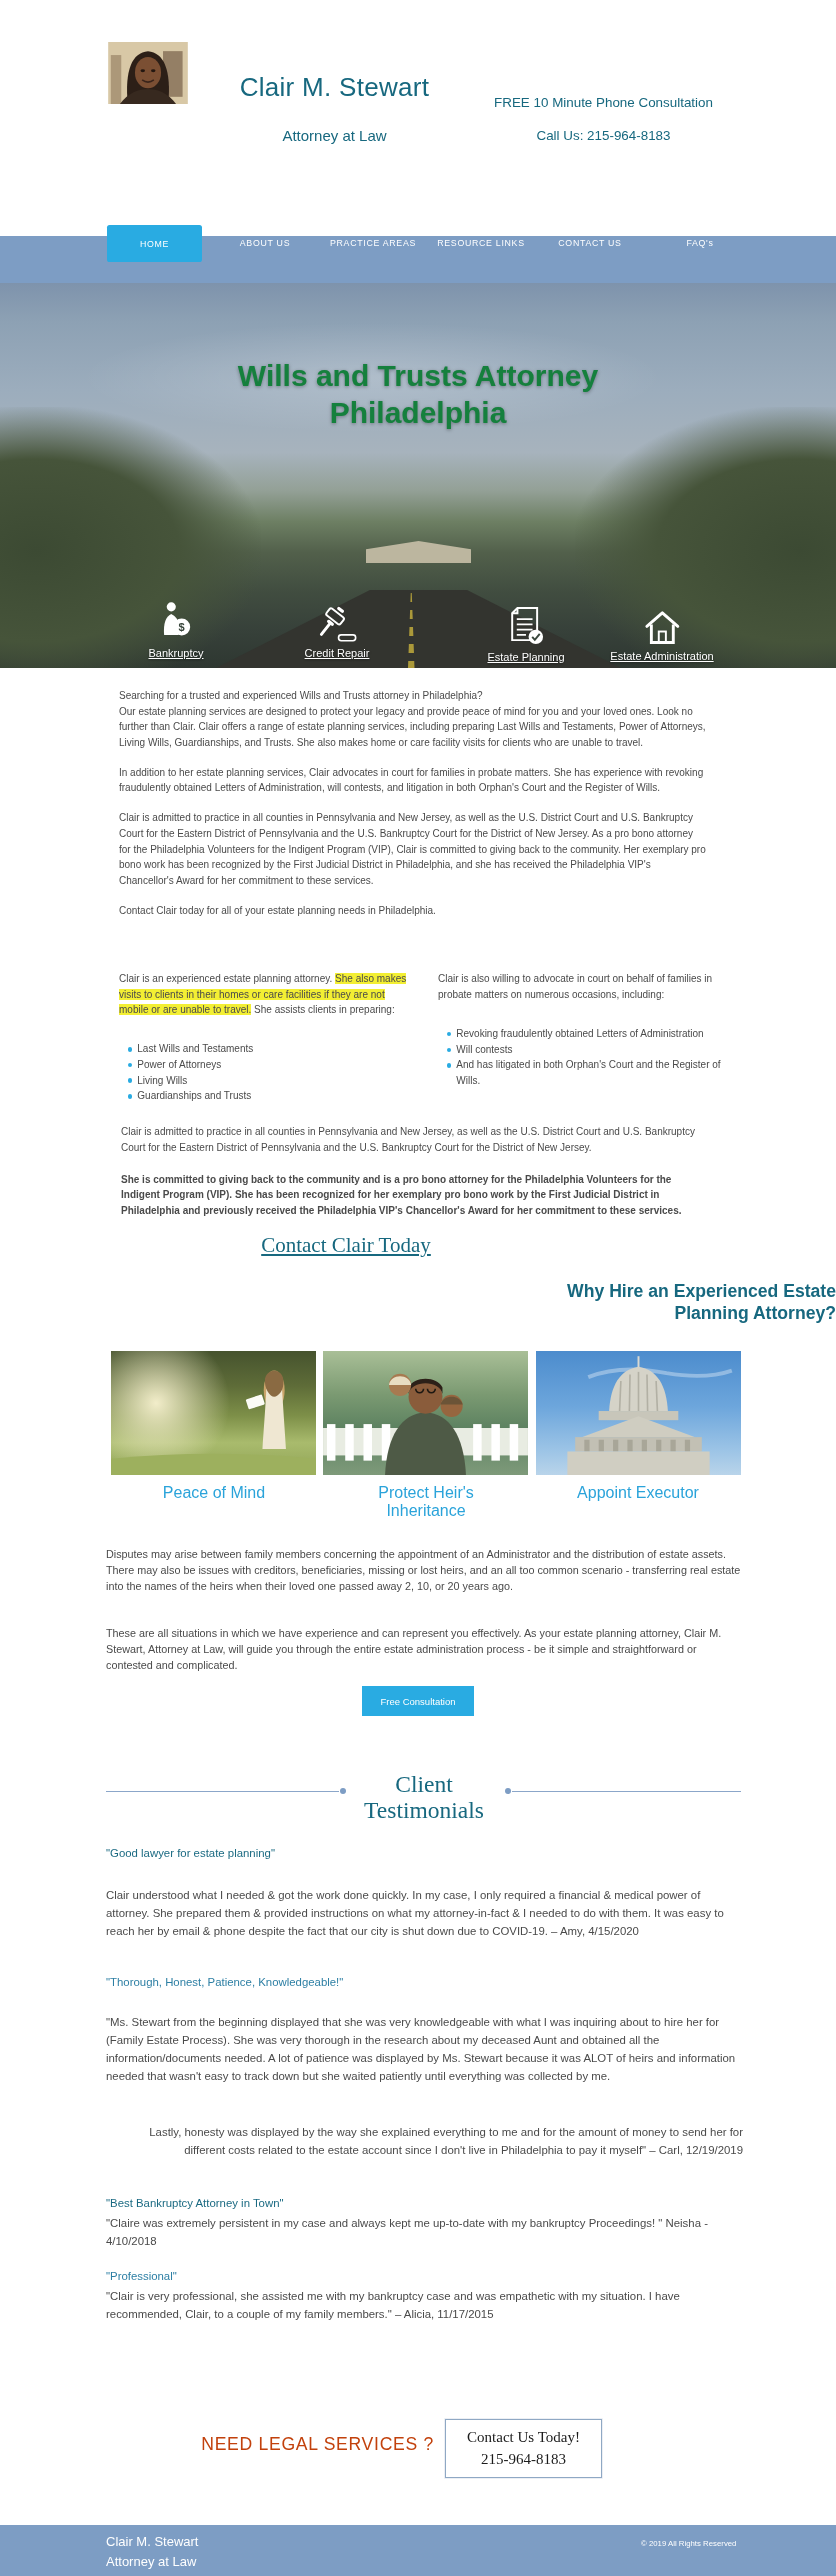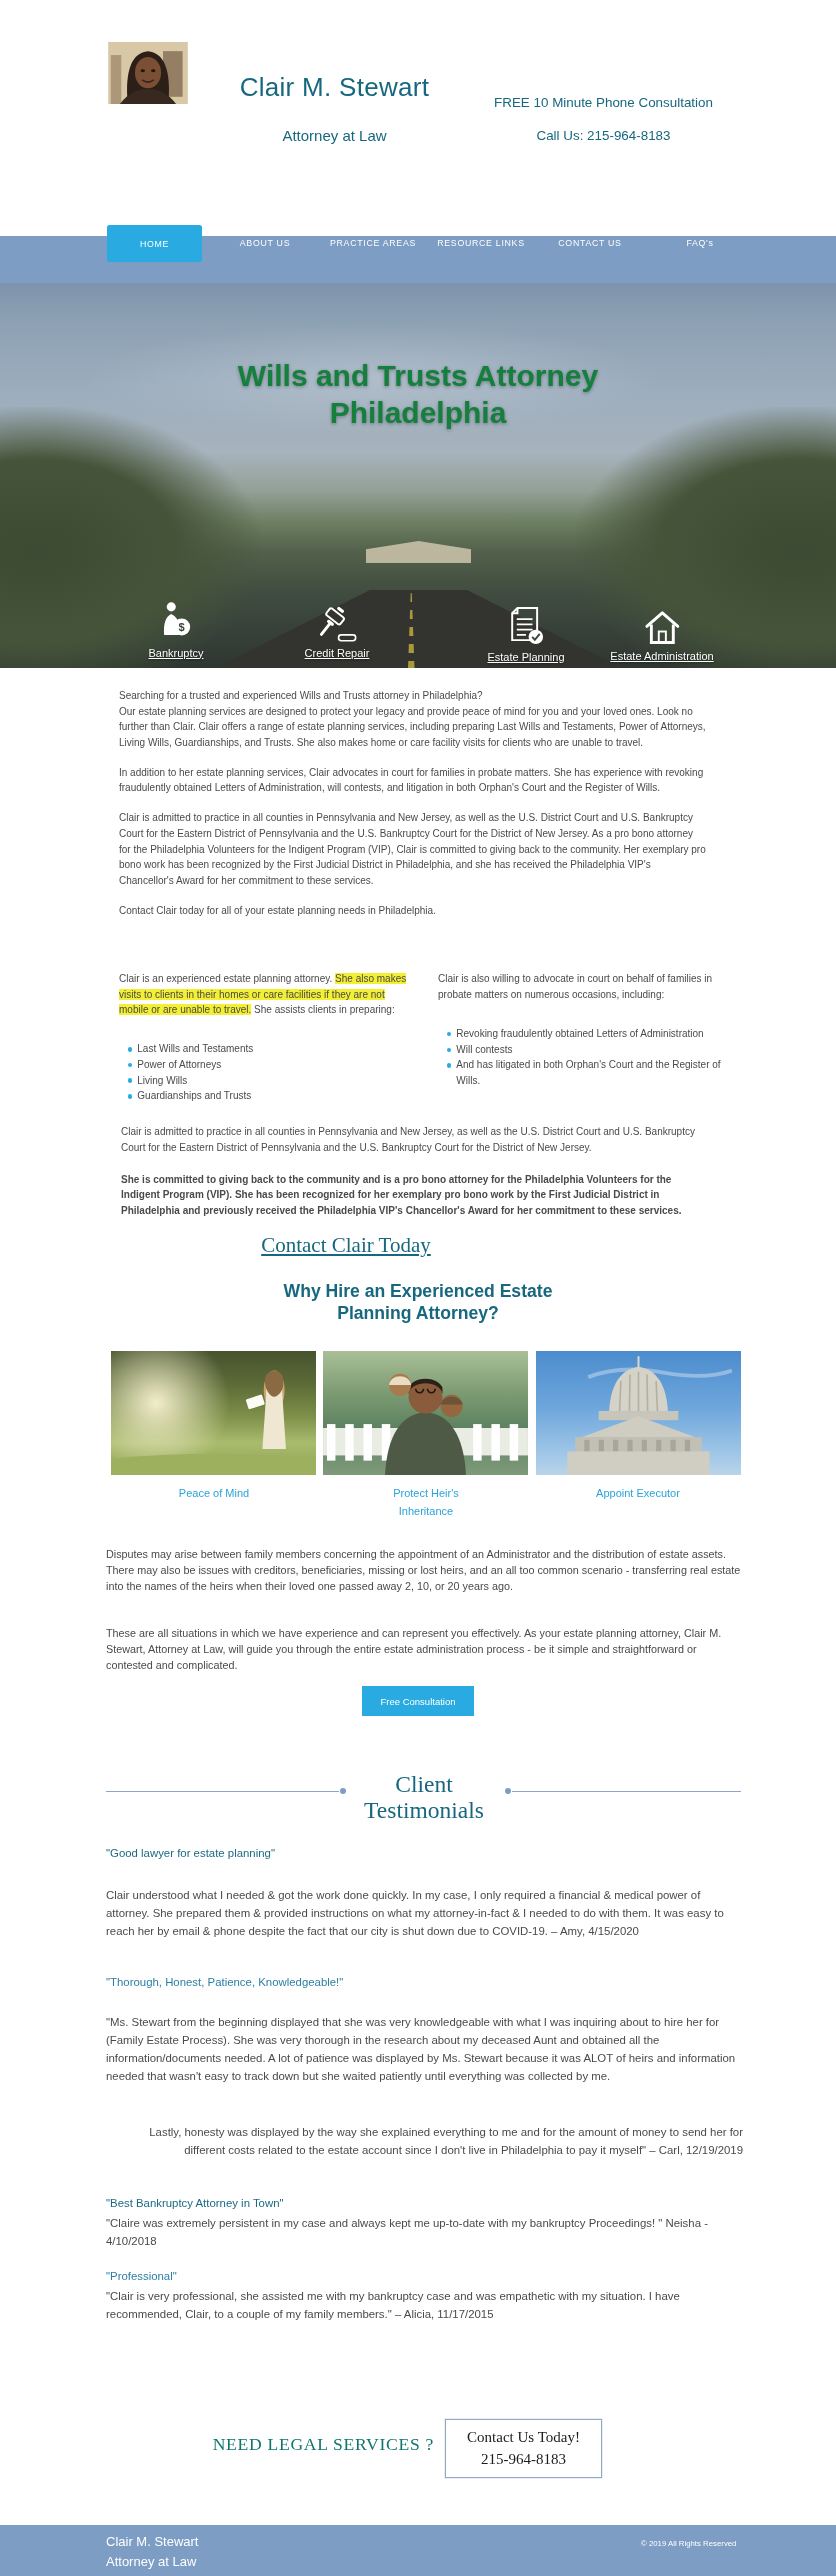--- a/index.html
+++ b/index.html
@@ -48,44 +48,44 @@
   .tcopy { color:#4a4a4a; font-size:11.4px; line-height:18px; }
   .hl { background:#f3ef33; }
 
   ul.blt { list-style:none; }
   ul.blt li { position:relative; padding-left:18.3px; margin-bottom:0; }
   ul.blt li::before { content:""; position:absolute; left:8.5px; top:5.9px; width:4.6px; height:4.6px; border-radius:50%; background:#29abe2; }
 
   .contact-link { left:0; top:1233px; width:692px; text-align:center; }
   .contact-link a { font-family:"Liberation Serif", serif; font-size:21px; color:#17687f; text-decoration:underline; cursor:pointer; }
 
-  .why-head { left:0; top:1281px; width:836px; text-align:center; color:#17687f; font-size:17.6px; line-height:21.6px; font-weight:bold; }
+  .why-head { left:0; top:1281px; width:836px; text-align:right; color:#17687f; font-size:17.6px; line-height:21.6px; font-weight:bold; }
 
   .card { top:1351px; width:205px; height:124px; overflow:hidden; }
   .card1 { left:111px; background:radial-gradient(circle at 22% 42%,#f2edca 0%,rgba(242,237,202,0) 42%),
            linear-gradient(180deg,#46532e 0%,#5e6c38 28%,#7d8f48 52%,#a9bb6d 74%,#8fa355 100%); }
   .card2 { left:323px; background:linear-gradient(180deg,#a9bf97 0%,#7b9a72 35%,#5d8261 62%,#7e9a7a 100%); }
   .card3 { left:536px; background:linear-gradient(180deg,#4c8ccd 0%,#6da6dc 45%,#9cc4e6 80%,#b9d4ea 100%); }
-  .caption { top:1484px; width:157px; transform:translateX(-50%); text-align:center; color:#2aa3da; font-size:11px; line-height:18.3px; }
+  .caption { top:1484px; width:157px; transform:translateX(-50%); text-align:center; color:#2aa3da; font-size:16px; line-height:18.3px; }
 
   .free-btn { left:362px; top:1686px; width:112px; height:30px; background:#29abe2; color:#fff; border:none;
     font-size:9.5px; font-family:"Liberation Sans", sans-serif; display:flex; align-items:center; justify-content:center; cursor:pointer; }
 
   
   .deco-line { top:1791px; height:0.7px; background:#8ba6c9; }
   .deco-dot { top:1788px; width:5.9px; height:5.9px; border-radius:50%; background:#7d9dc4; }
   .testi-head { left:300px; top:1771px; width:248px; text-align:center; font-family:"Liberation Serif", serif;
     color:#17687f; font-size:23.5px; line-height:26px; }
   .t-head { font-size:11.4px; cursor:pointer; }
   .t-head.dark { color:#1b6a82; }
   .t-head.light { color:#2d7fa4; }
 
   
-  .cta-q { left:157px; top:2434px; width:277px; text-align:right; font-family:Liberation Serif, serif;
-    font-size:17.6px; color:#0f766e; letter-spacing:0.7px; }
+  .cta-q { left:157px; top:2434px; width:277px; text-align:right; font-family:Liberation Sans, sans-serif;
+    font-size:17.6px; color:#c2410c; letter-spacing:0.7px; }
   .cta-box { left:445px; top:2419px; width:157px; height:59px; background:#fff; border:1.3px solid #8fa8c4;
     box-shadow:0 0 0 0.7px #e4e9f0; text-align:center; padding-top:7.2px; cursor:pointer; }
   .cta-box .l1, .cta-box .l2 { font-family:"Liberation Serif", serif; font-size:15px; color:#1c1c1c; line-height:21.6px; }
 
   
   .footer { left:0; top:2525px; width:836px; height:51px; background:#7d9dc4; }
   .foot-name { left:106px; top:2532px; color:#ffffff; font-size:13px; line-height:20px; }
   .foot-copy { left:641px; top:2539px; color:#ffffff; font-size:7.8px; }
 </style>
 </head>

